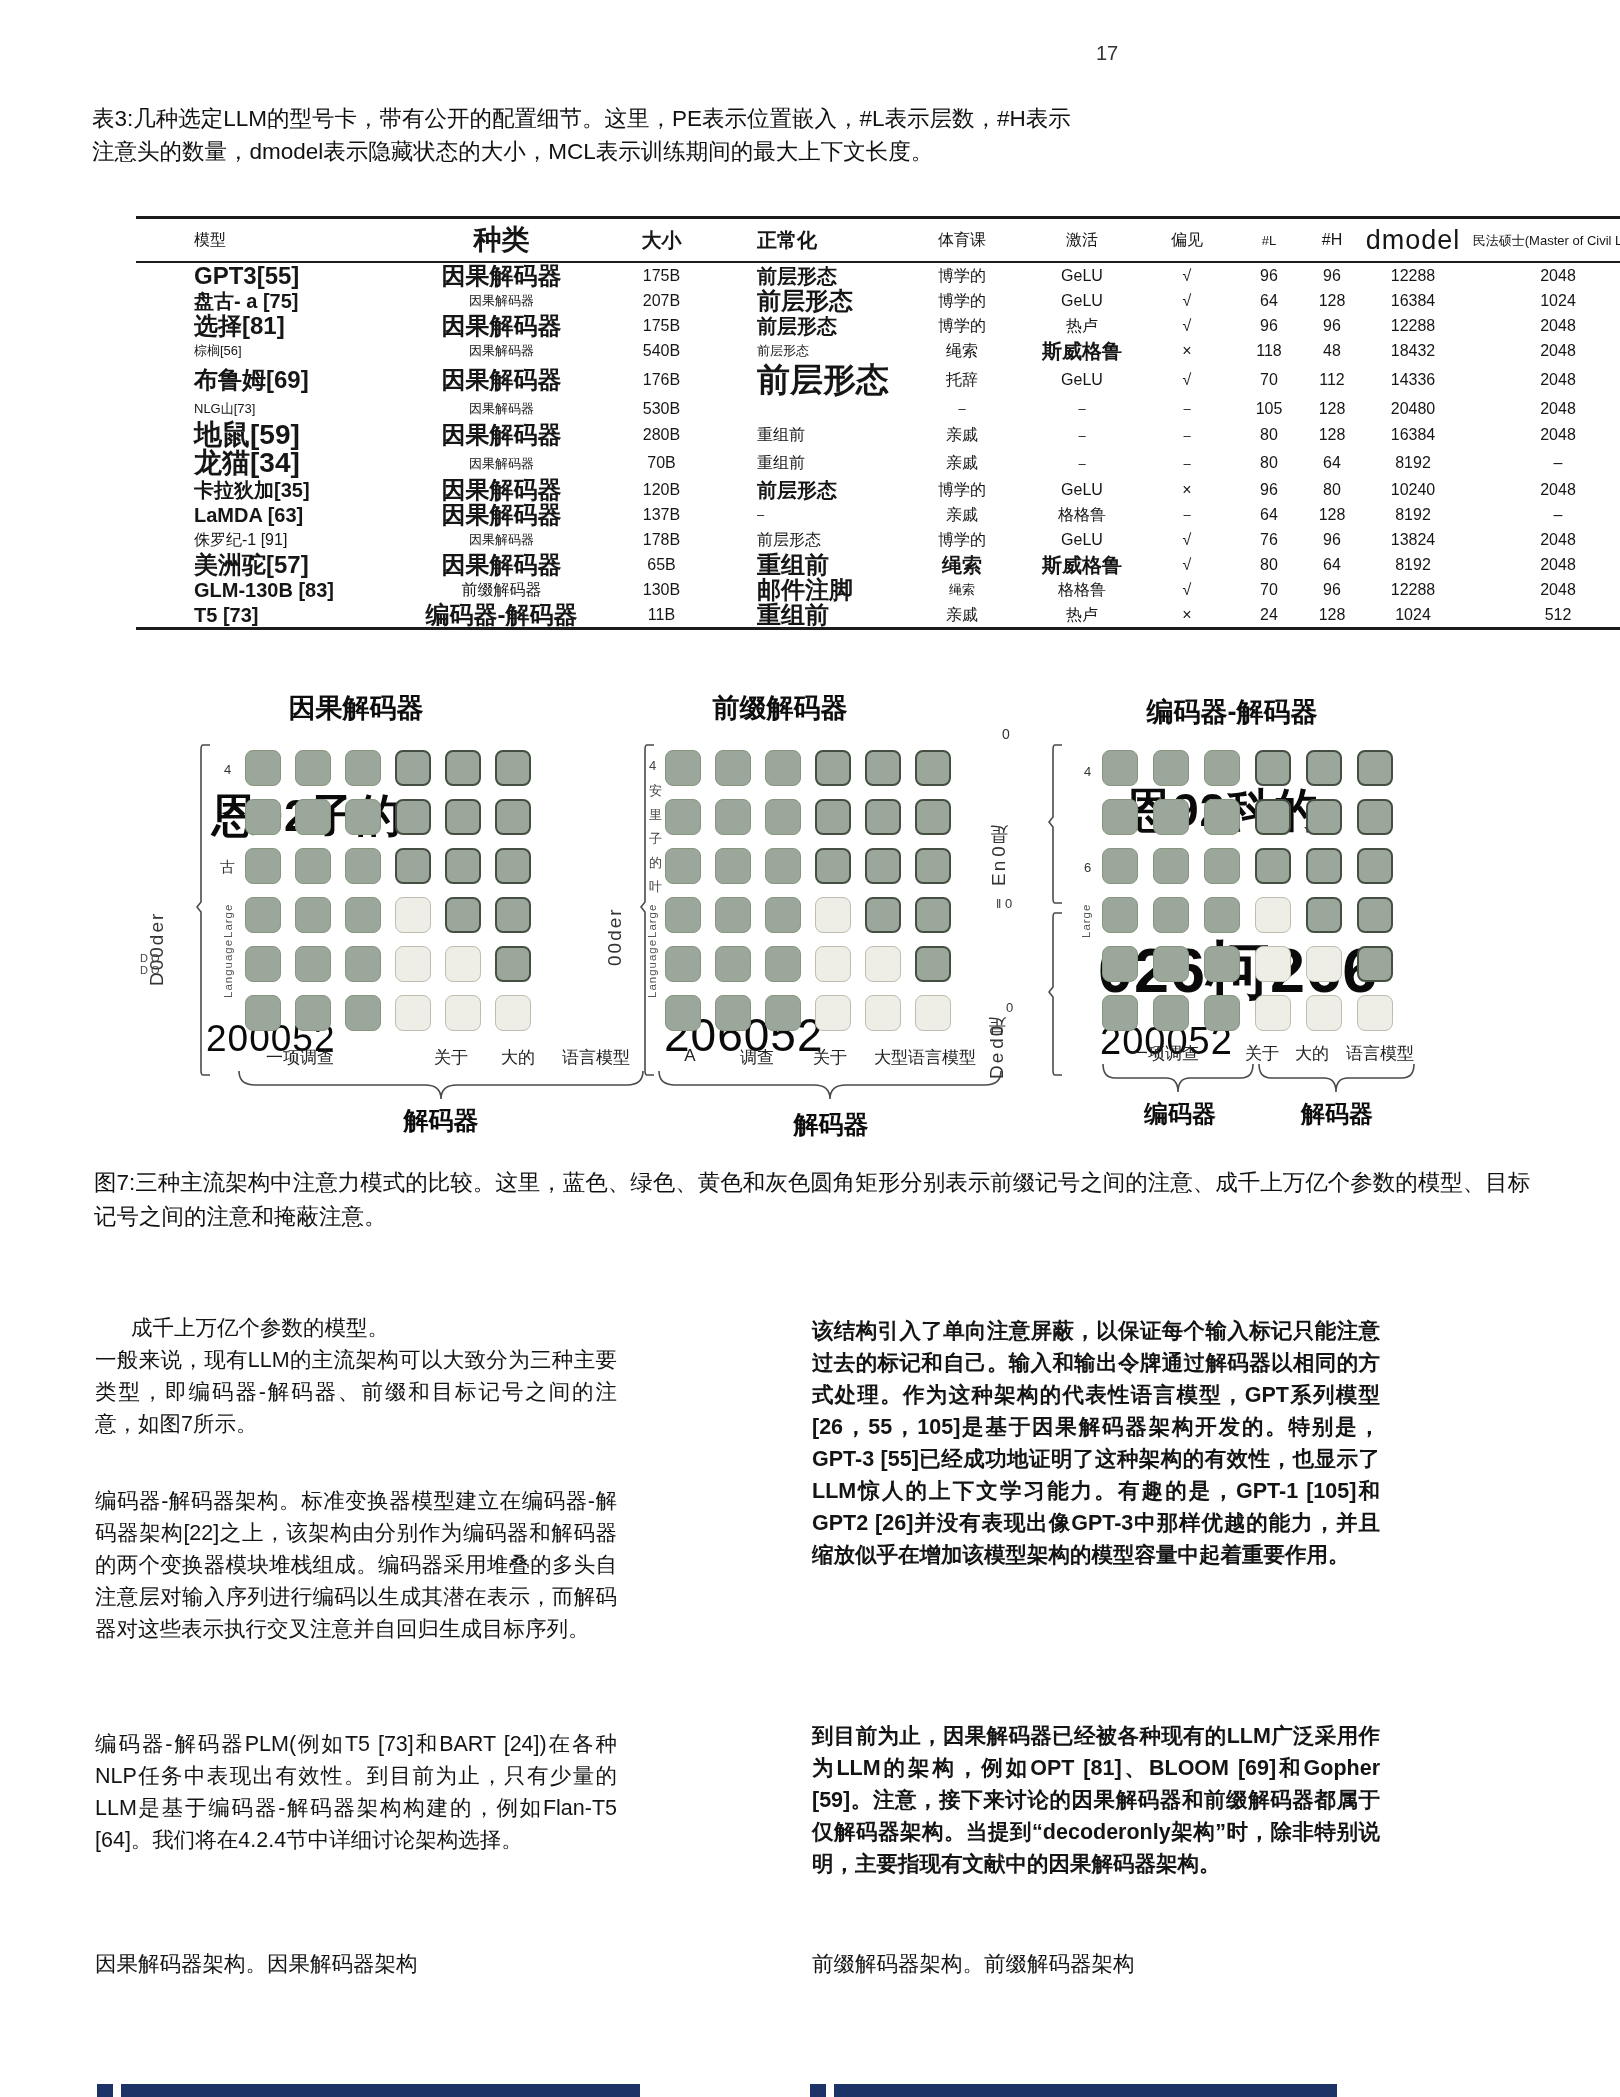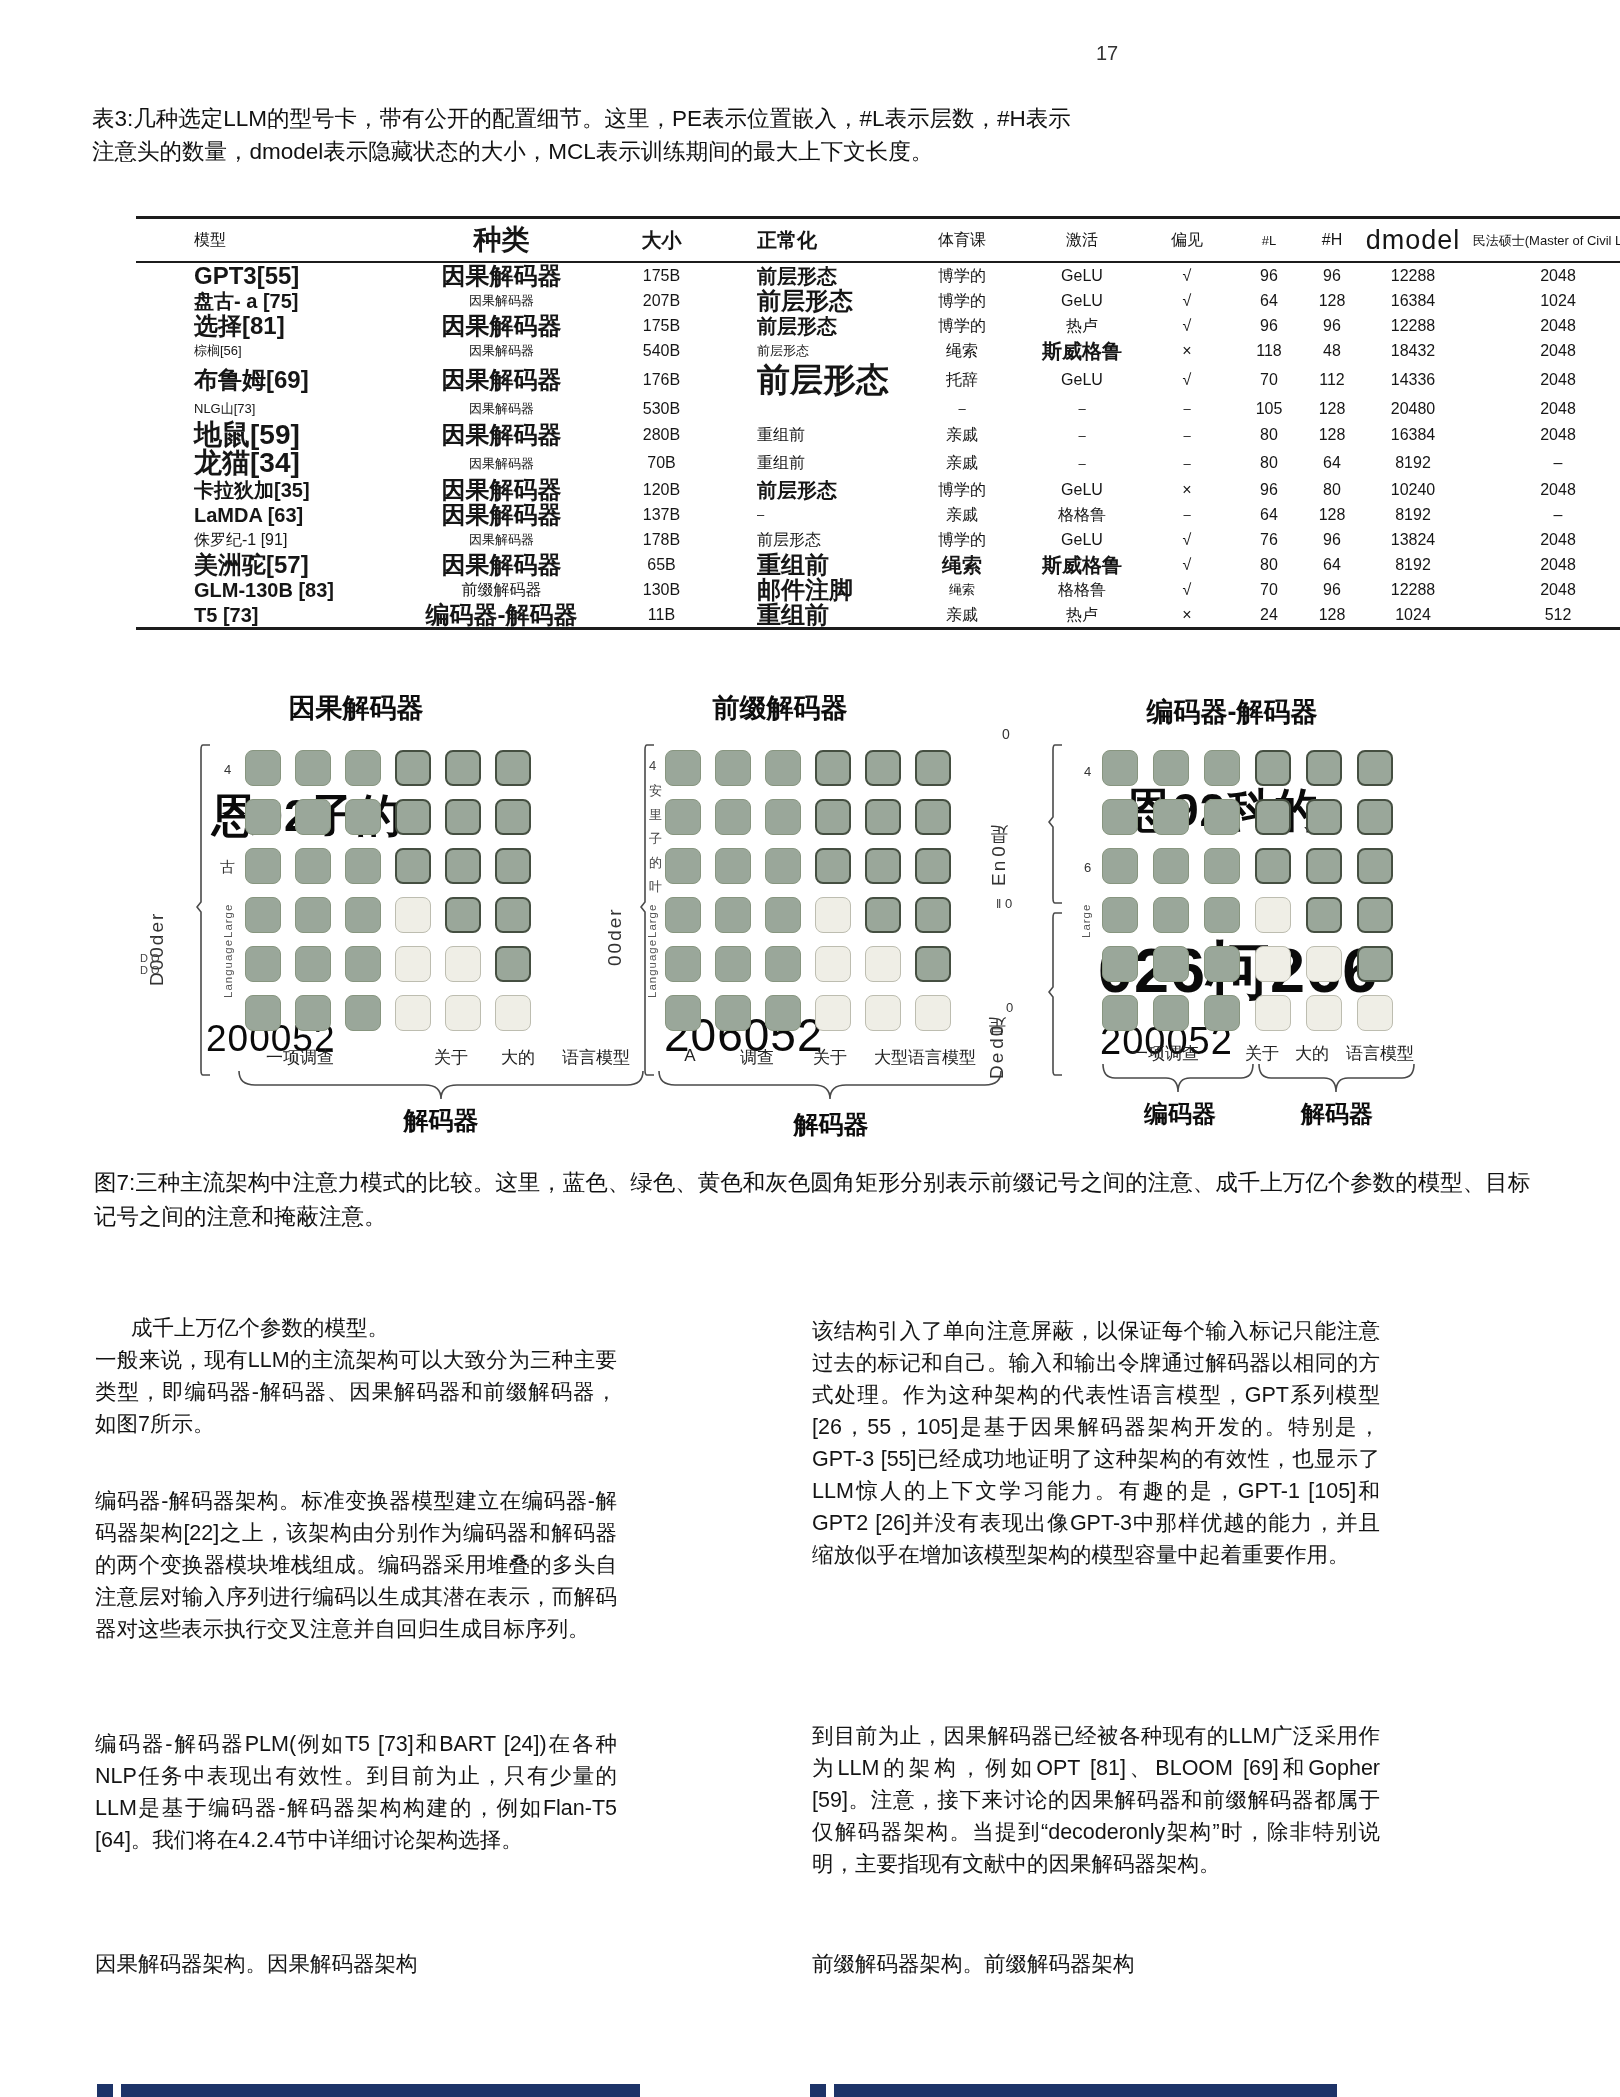--- a/index.html
+++ b/index.html
@@ -47,21 +47,21 @@
   .cchar{position:absolute;font-size:13px;color:#444;}
   .stray{position:absolute;font-size:11px;color:#444;white-space:pre-line;line-height:12px;}
   .blabel{position:absolute;transform:translateX(-50%);font-size:25px;font-weight:600;color:#0d0d0d;white-space:nowrap;}
   .brace{position:absolute;}
   .brace path{stroke:#4a4a4a;stroke-width:1.6;fill:none;}
   
   #figure-caption{left:94px;top:1166px;width:1452px;font-size:22.5px;line-height:34px;color:#111;font-weight:500;}
   .para{position:absolute;font-size:21.5px;line-height:32px;color:#141414;text-align:justify;font-weight:500;}
   .para.nowrap{white-space:nowrap;text-align:left;}
   .colL{width:522px;}
-  .colR{width:568px;}
+  .colR{width:568px;font-weight:bold;}
   
   .bbar{position:absolute;height:13px;background:#1d3368;}
 </style>
 </head>
 <body>
 
 <div class="abs" id="page-number">17</div>
 
 <div class="abs" id="table-caption">表3:几种选定LLM的型号卡，带有公开的配置细节。这里，PE表示位置嵌入，#L表示层数，#H表示注意头的数量，dmodel表示隐藏状态的大小，MCL表示训练期间的最大上下文长度。</div>
 
@@ -457,21 +457,21 @@
     <div class="cell light" style="left: 1357px; top: 995px;"></div>
     <div class="token" style="left: 1165px; top: 1042px;">一项调查</div>
     <div class="token" style="left: 1262px; top: 1042px;">关于</div>
     <div class="token" style="left: 1312px; top: 1042px;">大的</div>
     <div class="token" style="left: 1380px; top: 1042px;">语言模型</div>
   </div>
 
 <div class="abs" id="figure-caption">图7:三种主流架构中注意力模式的比较。这里，蓝色、绿色、黄色和灰色圆角矩形分别表示前缀记号之间的注意、成千上万亿个参数的模型、目标记号之间的注意和掩蔽注意。</div>
 
 <div class="para nowrap abs" style="left:95px;top:1312px;margin-left:36px;">成千上万亿个参数的模型。</div>
-<div class="para colL abs" style="left:95px;top:1344px;">一般来说，现有LLM的主流架构可以大致分为三种主要类型，即编码器-解码器、因果解码器和前缀解码器，如图7所示。</div>
+<div class="para colL abs" style="left:95px;top:1344px;">一般来说，现有LLM的主流架构可以大致分为三种主要类型，即编码器-解码器、前缀和目标记号之间的注意，如图7所示。</div>
 <div class="para colL abs" style="left:95px;top:1485px;">编码器-解码器架构。标准变换器模型建立在编码器-解码器架构[22]之上，该架构由分别作为编码器和解码器的两个变换器模块堆栈组成。编码器采用堆叠的多头自注意层对输入序列进行编码以生成其潜在表示，而解码器对这些表示执行交叉注意并自回归生成目标序列。</div>
 <div class="para colL abs" style="left:95px;top:1728px;">编码器-解码器PLM(例如T5 [73]和BART [24])在各种NLP任务中表现出有效性。到目前为止，只有少量的LLM是基于编码器-解码器架构构建的，例如Flan-T5 [64]。我们将在4.2.4节中详细讨论架构选择。</div>
 <div class="para nowrap abs" style="left:95px;top:1948px;">因果解码器架构。因果解码器架构</div>
 
 <div class="para colR abs" style="left:812px;top:1315px;">该结构引入了单向注意屏蔽，以保证每个输入标记只能注意过去的标记和自己。输入和输出令牌通过解码器以相同的方式处理。作为这种架构的代表性语言模型，GPT系列模型[26，55，105]是基于因果解码器架构开发的。特别是，GPT-3 [55]已经成功地证明了这种架构的有效性，也显示了LLM惊人的上下文学习能力。有趣的是，GPT-1 [105]和GPT2 [26]并没有表现出像GPT-3中那样优越的能力，并且缩放似乎在增加该模型架构的模型容量中起着重要作用。</div>
 <div class="para colR abs" style="left:812px;top:1720px;">到目前为止，因果解码器已经被各种现有的LLM广泛采用作为LLM的架构，例如OPT [81]、BLOOM [69]和Gopher [59]。注意，接下来讨论的因果解码器和前缀解码器都属于仅解码器架构。当提到“decoderonly架构”时，除非特别说明，主要指现有文献中的因果解码器架构。</div>
 <div class="para nowrap abs" style="left:812px;top:1948px;">前缀解码器架构。前缀解码器架构</div>
 
 <div class="bbar" style="left:97px;top:2084px;width:16px;"></div>
 <div class="bbar" style="left:121px;top:2084px;width:519px;"></div>

